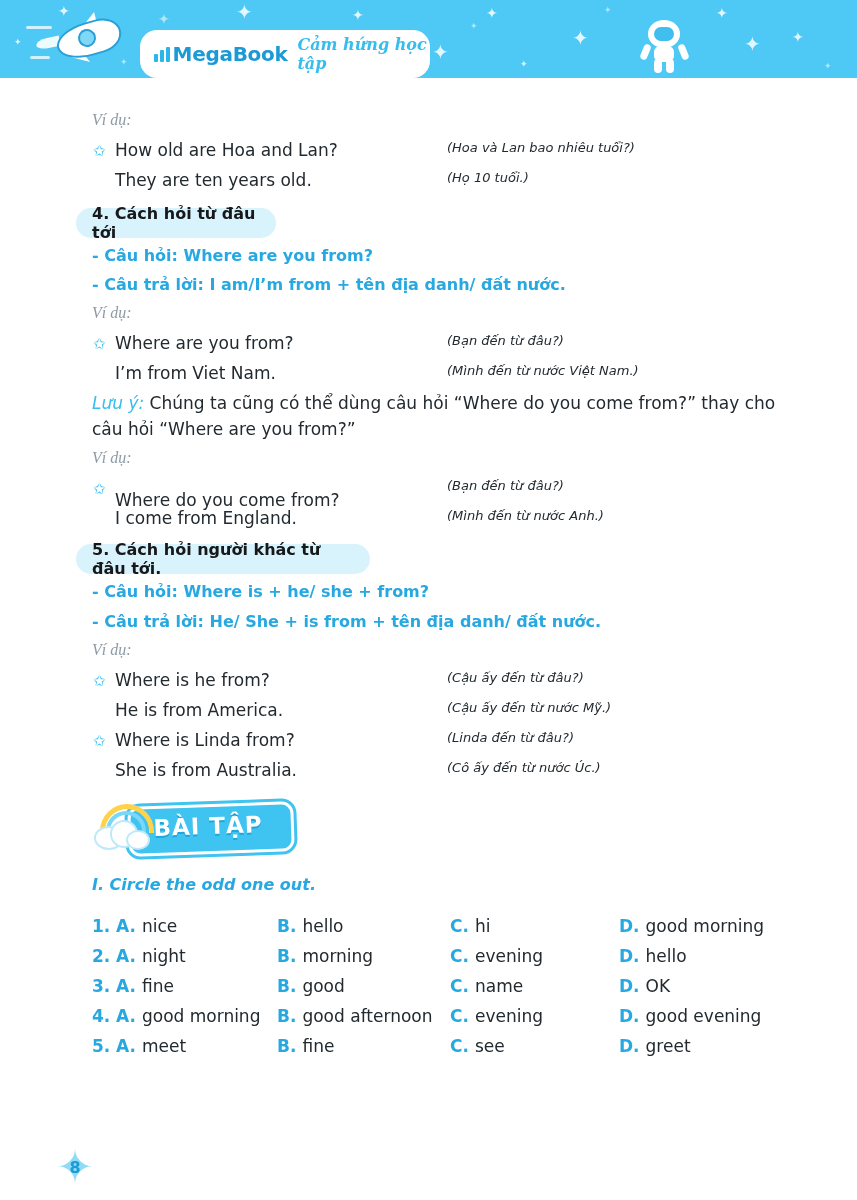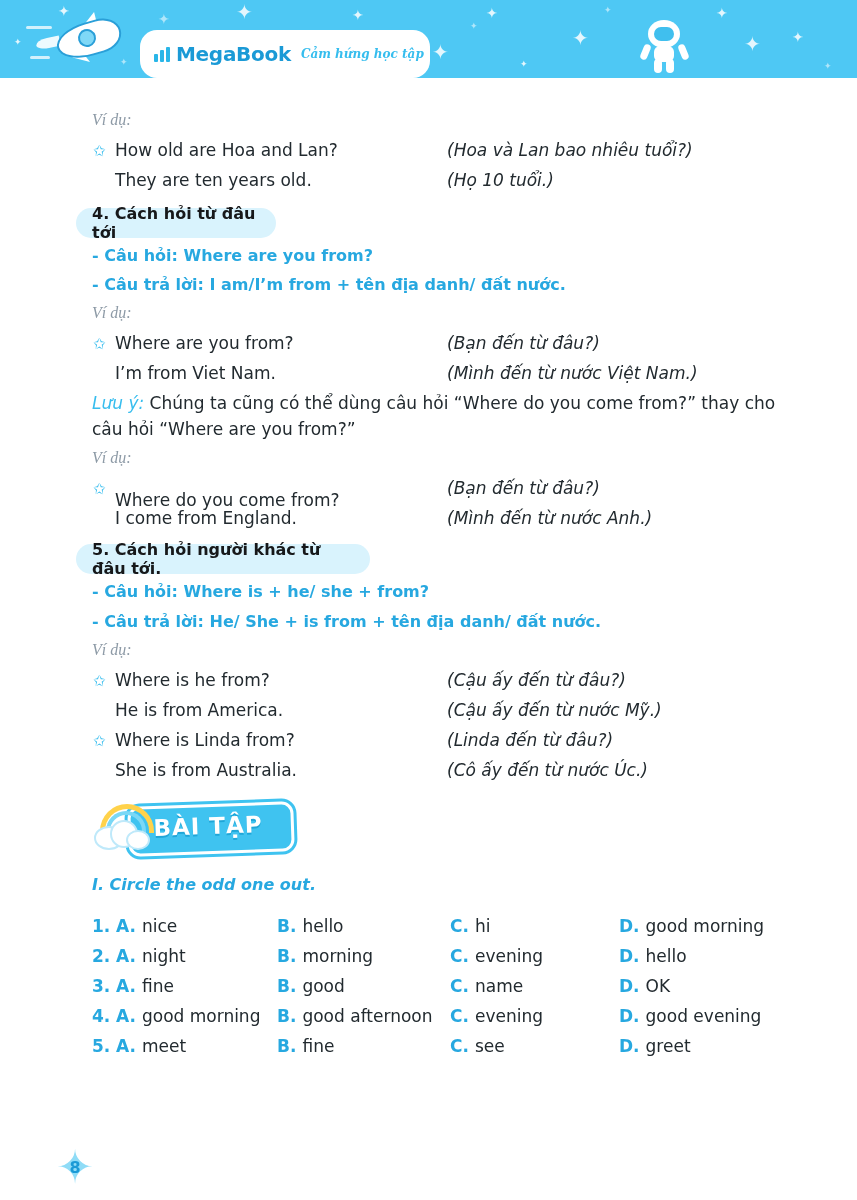--- a/index.html
+++ b/index.html
@@ -74,21 +74,21 @@
     font-family: "DejaVu Sans", sans-serif;
     font-weight: bold;
     font-size: 20px;
     color: #1b9ad6;
     letter-spacing: -.3px;
   }
   .logo-slogan {
     font-family: "DejaVu Serif", serif;
     font-style: italic;
     font-weight: bold;
-    font-size: 12px;
+    font-size: 16px;
     color: #36bdee;
     margin-left: 10px;
   }
 
   
   .rocket {
     position: absolute;
     left: 26px;
     top: 12px;
     width: 110px;
@@ -217,21 +217,21 @@
     font-size: 17px;
     color: #37bdee;
   }
   .eng {
     font-size: 17px;
     color: #222a2f;
   }
   .viet {
     font-family: "DejaVu Sans", sans-serif;
     font-style: italic;
-    font-size: 17px;
+    font-size: 13px;
     color: #222a2f;
   }
   .star-bullet {
     font-size: 15px;
     color: #37bdee;
   }
 
   .heading-pill {
     position: absolute;
     height: 30px;

